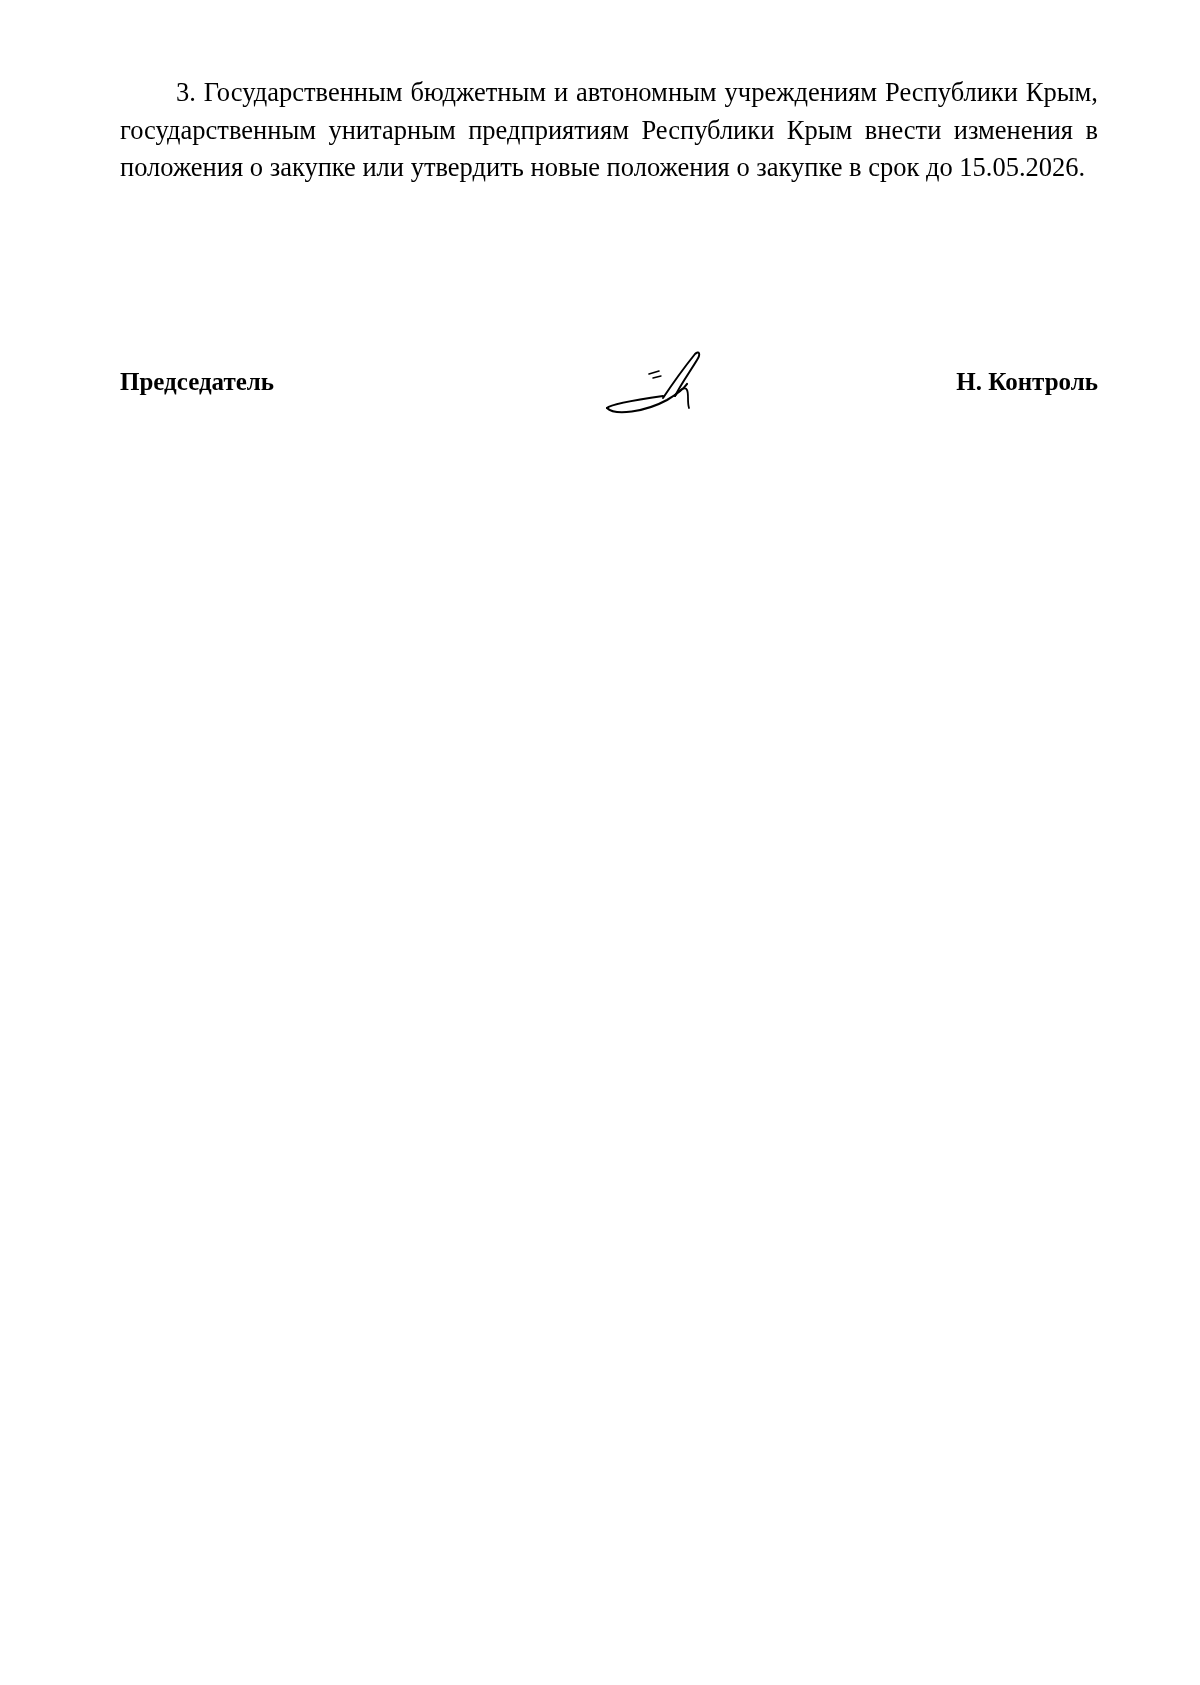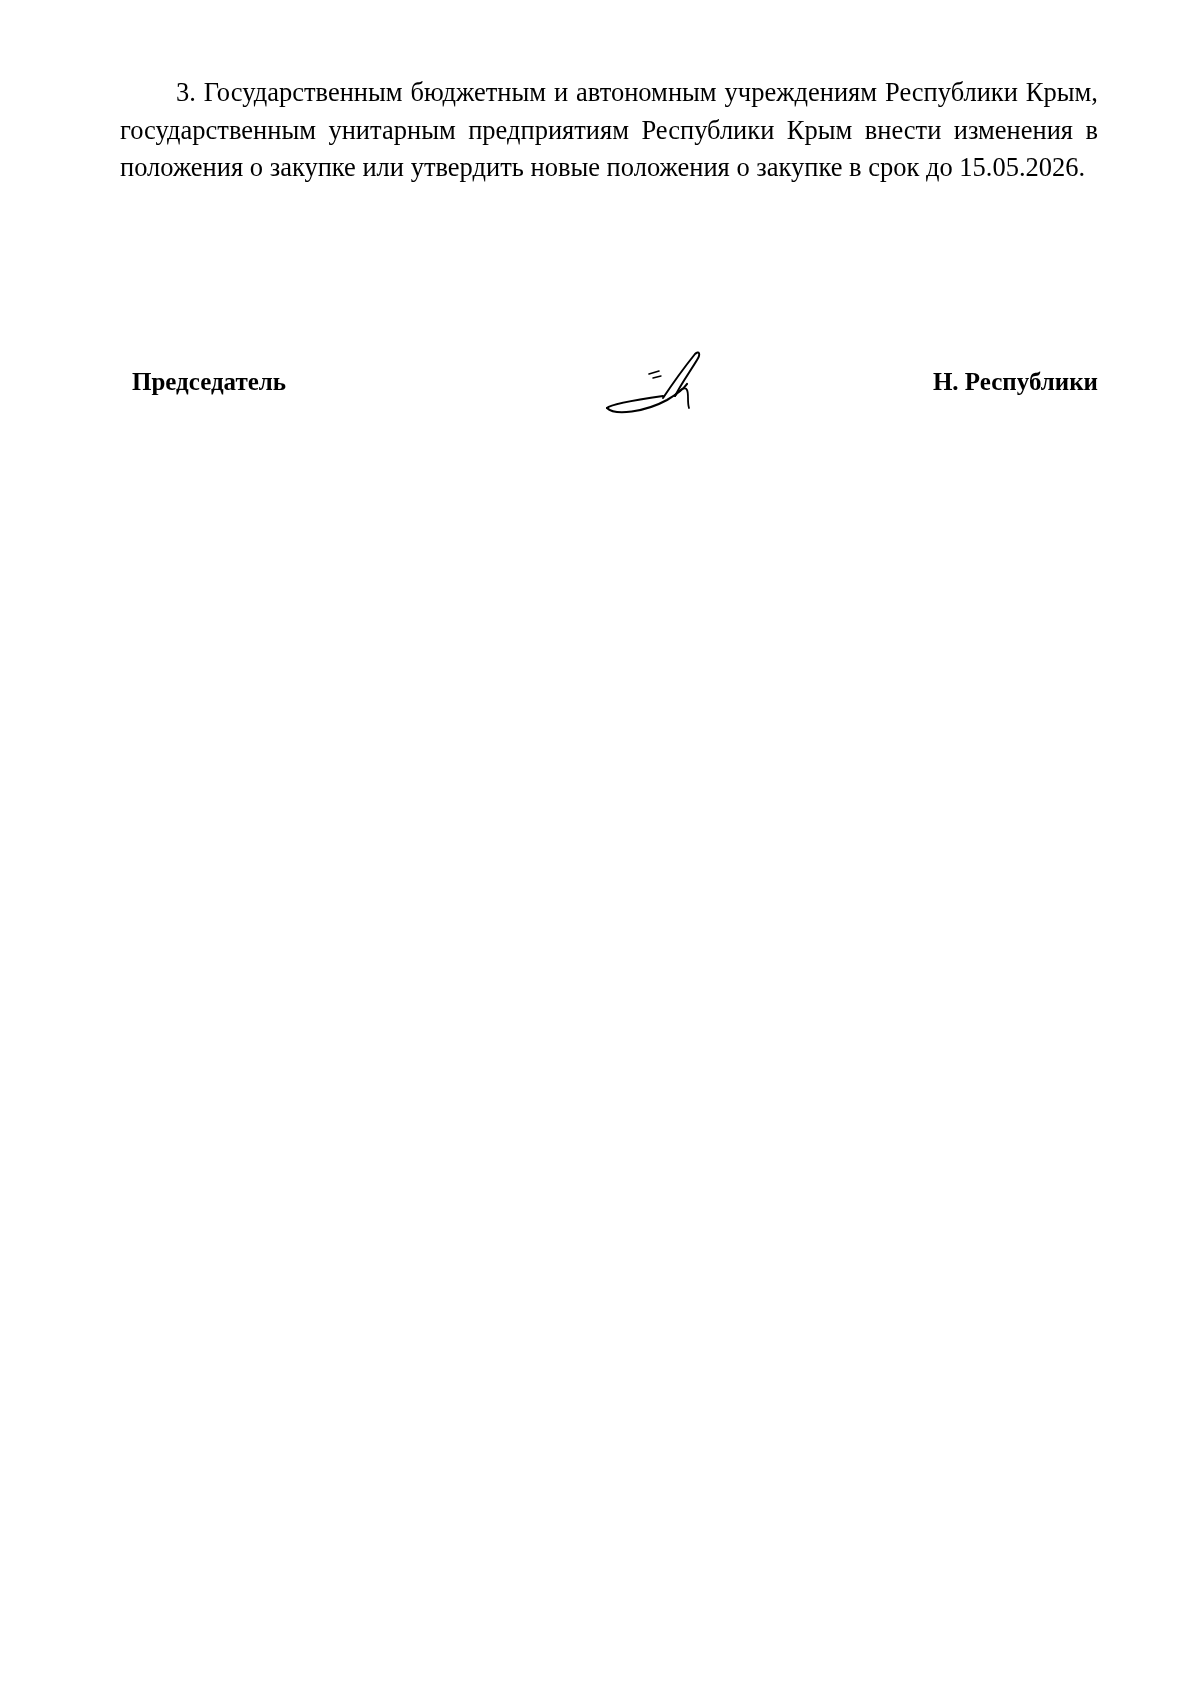--- a/index.html
+++ b/index.html
@@ -36,21 +36,21 @@
     #para4 { top: 237px; }
     .sig-row {
       position: absolute;
       left: 120px;
       top: 362px;
       width: 978px;
       height: 40px;
     }
     .sig-title {
       position: absolute;
-      left: 12px;
+      left: 0;
       top: 0;
       font-weight: bold;
       font-size: 25px;
       line-height: 40px;
     }
     .sig-name {
       position: absolute;
       right: 0;
       top: 0;
       font-weight: bold;
@@ -68,21 +68,21 @@
 </head>
 <body>
 
 <div class="page">
 
   <p class="para" id="para3">3. Государственным бюджетным и автономным учреждениям Республики Крым, государственным унитарным предприятиям Республики Крым внести изменения в положения о закупке или утвердить новые положения о закупке в срок до 15.05.2026.</p>
 
 
   <div class="sig-row">
     <span class="sig-title">Председатель</span>
-    <span class="sig-name">Н. Республики</span>
+    <span class="sig-name">Н. Контроль</span>
   </div>
 
   <svg class="signature" viewBox="0 0 110 70" xmlns="http://www.w3.org/2000/svg">
 
     <path d="M 2 58 C 10 66, 40 62, 62 50 C 72 44, 78 40, 82 34" fill="none" stroke="#000" stroke-width="2.2" stroke-linecap="round"></path>
     <path d="M 2 58 C 6 54, 30 50, 58 46" fill="none" stroke="#000" stroke-width="2" stroke-linecap="round"></path>
 
     <path d="M 58 48 C 70 30, 82 14, 90 4 C 94 0, 96 4, 92 10 C 86 20, 76 34, 70 46" fill="none" stroke="#000" stroke-width="2" stroke-linecap="round"></path>
 
     <path d="M 44 24 L 54 21" fill="none" stroke="#000" stroke-width="1.6" stroke-linecap="round"></path>

